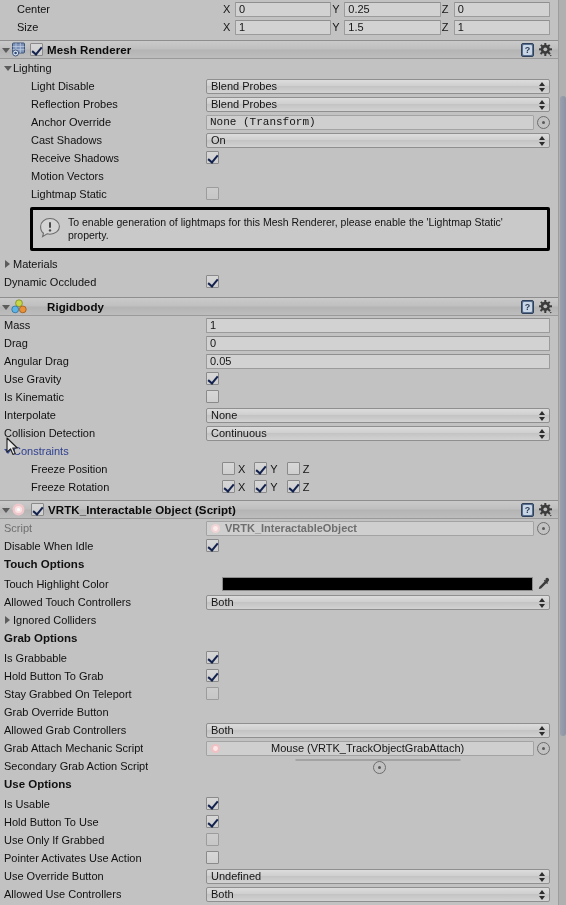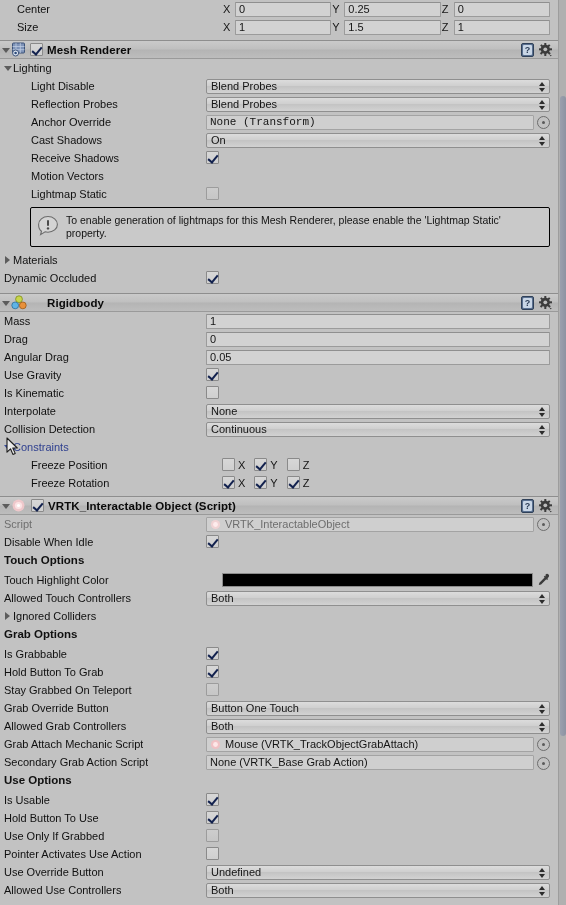--- a/index.html
+++ b/index.html
@@ -211,21 +211,21 @@
     left: 4px; top: 4px;
     width: 3px; height: 3px;
     border-radius: 50%;
     background: #5a5a5a;
   }
 
   
   .helpbox {
     margin: 4px 8px 4px 30px;
     background: #c9c9c9;
-    border: 1px solid #000000;
+    border: 3px solid #000000;
     border-radius: 2px;
     display: flex;
     padding: 6px 7px 6px 6px;
     min-height: 40px;
   }
   .helpbox .hb-icon {
     flex: 0 0 22px;
     width: 22px; height: 22px;
     margin-right: 7px;
     margin-top: 1px;
@@ -630,21 +630,21 @@
             <circle cx="6.3" cy="6.3" r="1.9" fill="#bdbdbd"></circle>
             <path d="M10.5 11.5l2.5 1.2-1.6.6z" fill="#3c3c3c"></path>
           </svg>
         </span>
       </span>
     </div>
 
     <div class="row">
       <div class="label lbl-i0" style="color:#6f6f6f;text-align:center;">Script</div>
       <div class="field-col" style="display:flex;align-items:center;">
-        <div class="inp obj disabled" style="flex:1 1 auto;">
+        <div class="inp obj disabled" style="flex:1 1 auto;font-weight:bold;">
           <span style="display:inline-block;margin-right:4px;">
             <svg class="icon-svg" width="11" height="11" viewBox="0 0 11 11">
               <circle cx="5.5" cy="5.5" r="4.6" fill="#f6d3d5" opacity="0.85"></circle>
               <circle cx="5.5" cy="5.5" r="2.4" fill="#fdeced"></circle>
             </svg>
           </span>
           <span>VRTK_InteractableObject</span>
         </div>
         <span class="obj-dot"></span>
       </div>
@@ -705,54 +705,48 @@
       </div>
     </div>
     <div class="row">
       <div class="label lbl-i0">Stay Grabbed On Teleport</div>
       <div class="field-col">
         <span class="cb dim"></span>
       </div>
     </div>
     <div class="row">
       <div class="label lbl-i0">Grab Override Button</div>
-      <div class="field-col">
-        <div class="dd">
-          <span>Button One Touch</span>
-          <span class="arrows"></span>
-        </div>
-      </div>
     </div>
     <div class="row">
       <div class="label lbl-i0">Allowed Grab Controllers</div>
       <div class="field-col">
         <div class="dd">
           <span>Both</span>
           <span class="arrows"></span>
         </div>
       </div>
     </div>
     <div class="row">
       <div class="label lbl-i0">Grab Attach Mechanic Script</div>
       <div class="field-col" style="display:flex;align-items:center;">
-        <div class="inp obj" style="flex:1 1 auto;">
+        <div class="inp obj" style="flex:1 1 auto;gap:46px;">
           <span style="display:inline-block;margin-right:4px;">
             <svg class="icon-svg" width="11" height="11" viewBox="0 0 11 11">
               <circle cx="5.5" cy="5.5" r="4.6" fill="#f3bfc2" opacity="0.9"></circle>
               <circle cx="5.5" cy="5.5" r="2.4" fill="#fde7e8"></circle>
             </svg>
           </span>
           <span>Mouse (VRTK_TrackObjectGrabAttach)</span>
         </div>
         <span class="obj-dot"></span>
       </div>
     </div>
     <div class="row">
       <div class="label lbl-i0">Secondary Grab Action Script</div>
-      <div class="field-col" style="display:flex;align-items:flex-end;">
+      <div class="field-col" style="display:flex;align-items:center;flex-direction:column;">
         <div class="inp obj" style="flex:1 1 auto;">None (VRTK_Base Grab Action)</div>
         <span class="obj-dot"></span>
       </div>
     </div>
 
     <div class="sect">
       <div class="label lbl-i0">Use Options</div>
     </div>
 
     <div class="row">

